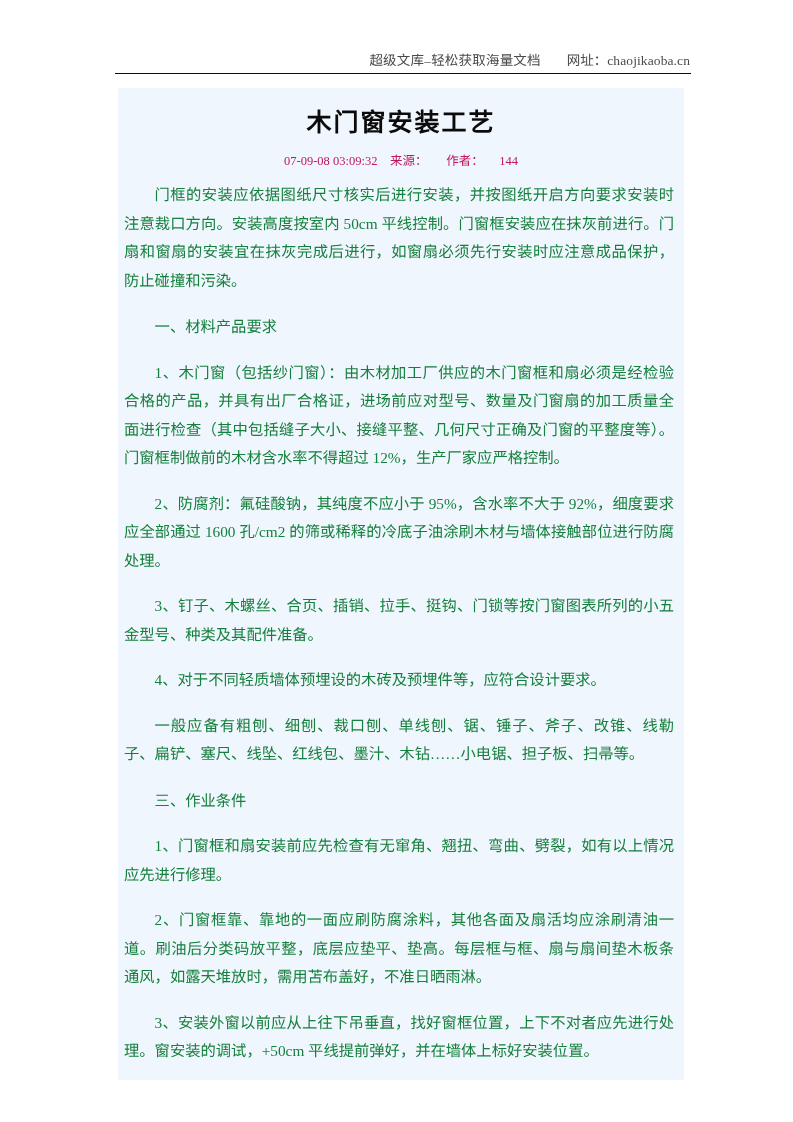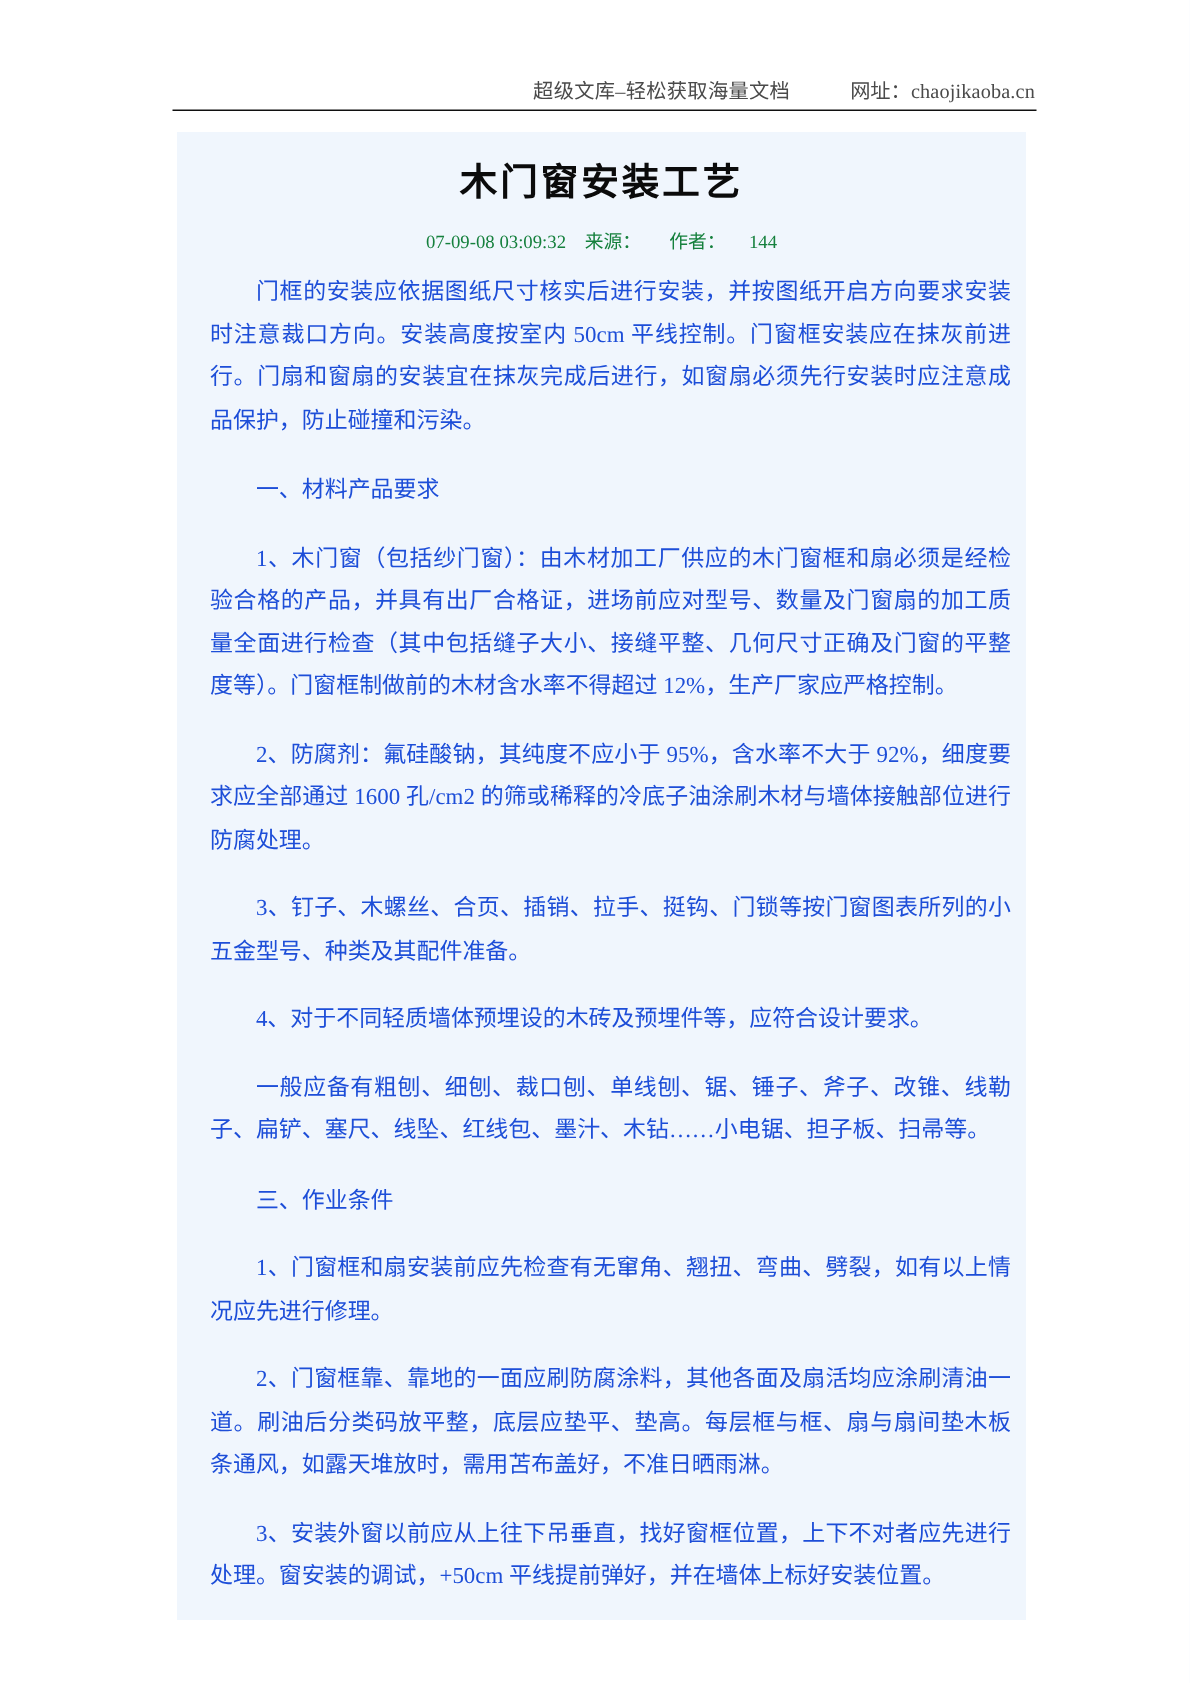--- a/index.html
+++ b/index.html
@@ -28,33 +28,32 @@
   
   .doc-header {
     position: absolute;
     top: 52px;
     left: 115px;
     width: 575px;
     height: 22px;
     display: flex;
     justify-content: flex-end;
     align-items: flex-start;
-    gap: 16px;
+    gap: 26px;
     font-size: 13.5px;
     line-height: 18px;
     color: #4a4a4a;
     white-space: nowrap;
   }
   .doc-header .brand {
     font-family: "Liberation Serif", "DejaVu Serif", serif;
     letter-spacing: 0.2px;
   }
   .doc-header .site {
     font-family: "Liberation Serif", "DejaVu Serif", serif;
-    margin-left: 24px;
   }
   .doc-header .site .url {
     font-family: "Liberation Serif", "DejaVu Serif", serif;
     letter-spacing: 0.1px;
   }
 
   .header-rule {
     position: absolute;
     top: 73px;
     left: 115px;
@@ -84,36 +83,36 @@
     color: #0b0b0b;
     letter-spacing: 2px;
     font-family: "Liberation Serif", "DejaVu Serif", serif;
   }
 
   .doc-meta {
     margin: 12px 0 0 0;
     text-align: center;
     font-size: 12.5px;
     line-height: 18px;
-    color: #15803d;
+    color: #be185d;
     white-space: pre;
     font-family: "Liberation Serif", "DejaVu Serif", serif;
   }
 
   .body-text {
     margin: 0;
     padding: 0 4px 0 2px;
   }
 
   p.para {
-    margin: 0 0 0 16px;
+    margin: 0 0 0 0;
     padding: 0 6px 0 4px;
     font-size: 15.3px;
     line-height: 28.5px;
-    color: #1d4ed8;
+    color: #15803d;
     text-align: justify;
     text-justify: inter-ideograph;
     text-indent: 2em;
     font-family: "Liberation Serif", "DejaVu Serif", serif;
   }
   p.para.first-lead {
     margin-top: 11px;
   }
   p.para.spaced {
     margin-top: 17px;

